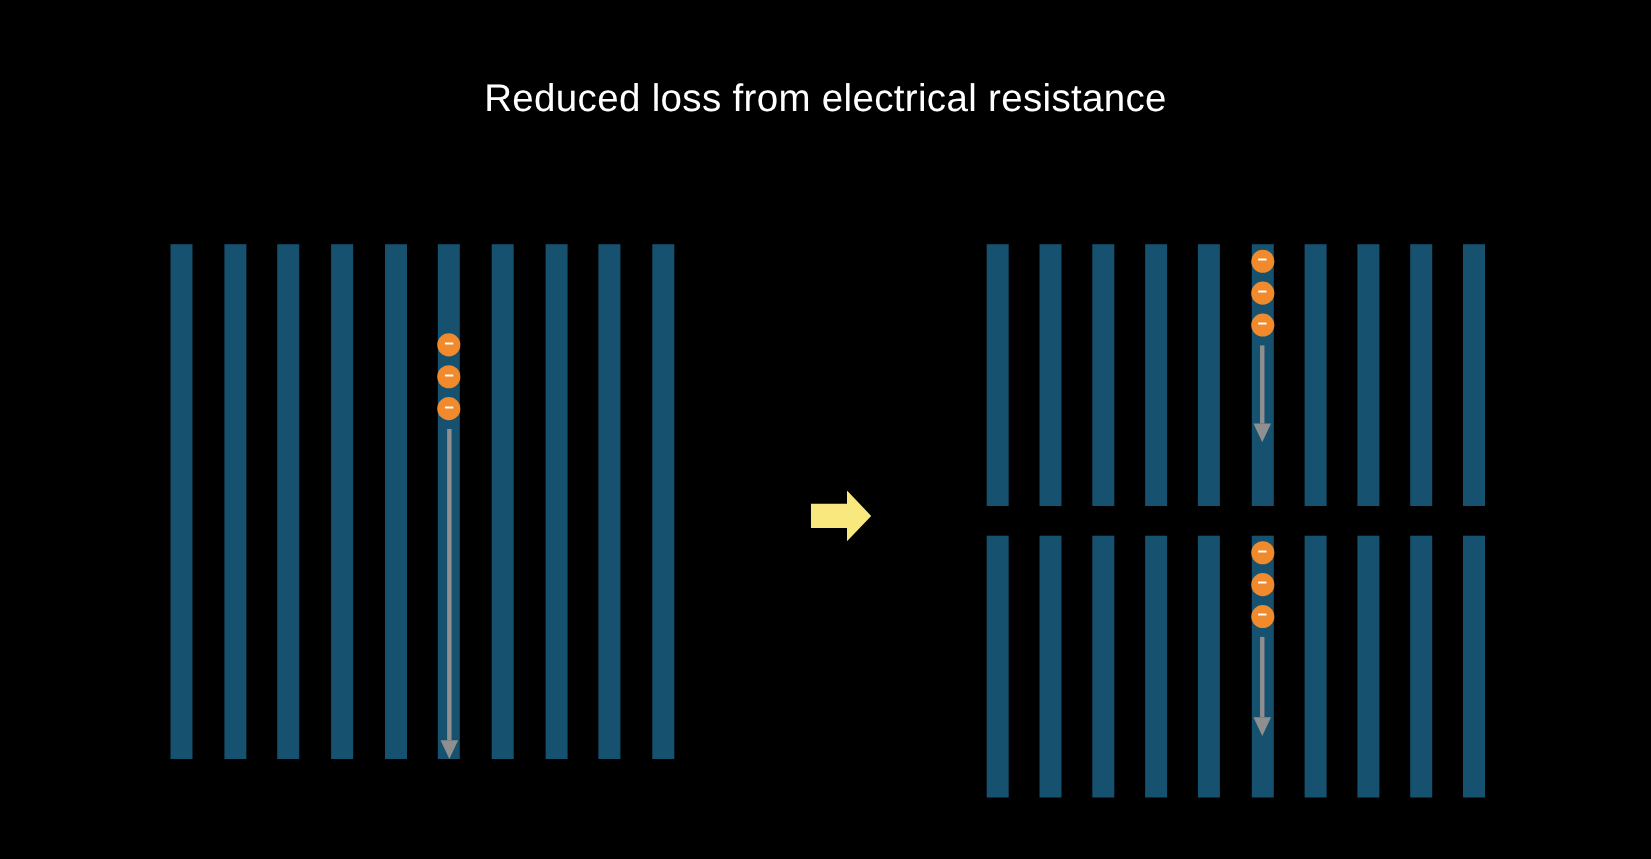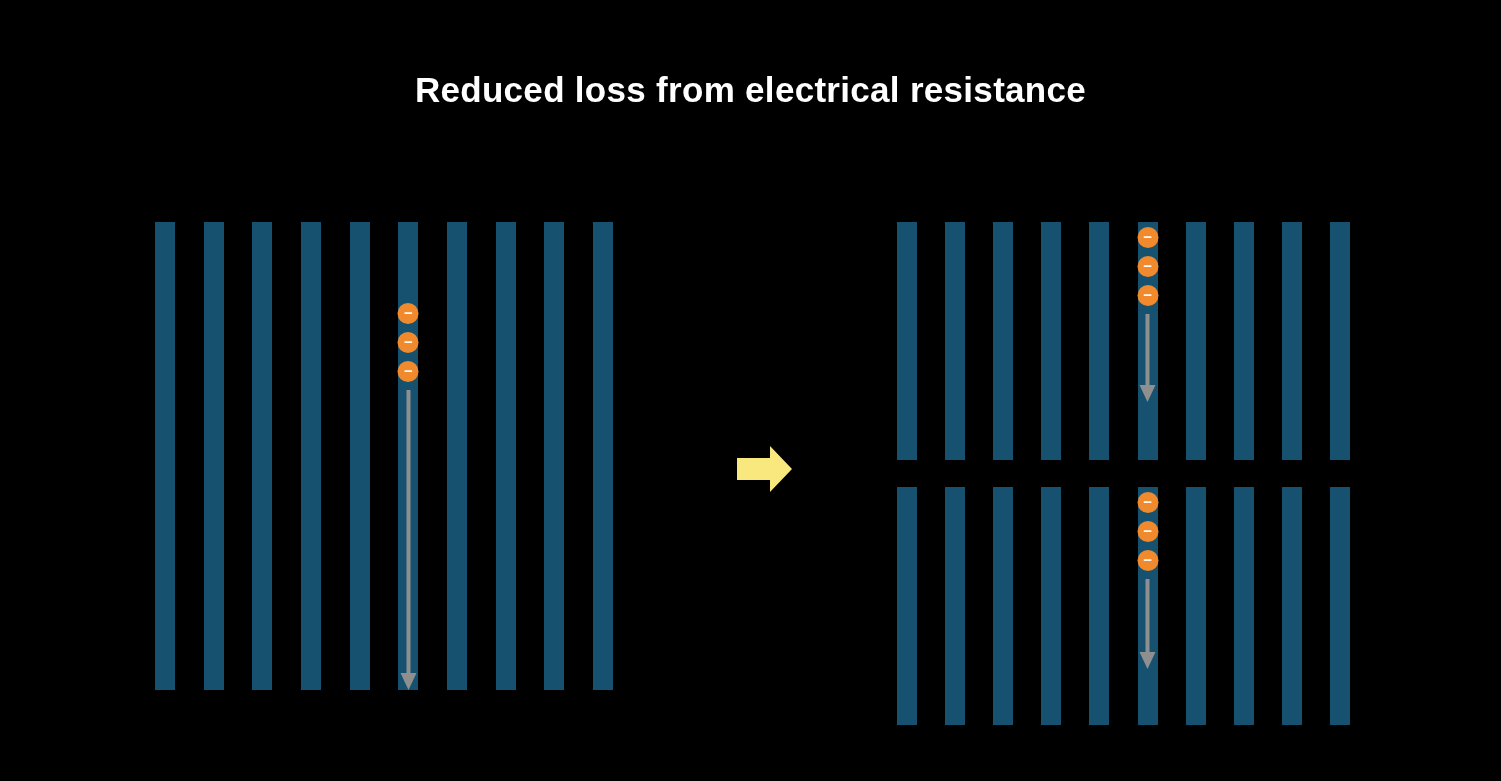--- a/index.html
+++ b/index.html
@@ -5,21 +5,21 @@
   html, body { margin:0; padding:0; }
   body {
     width:1501px; height:781px;
     background: var(--bg, #000000);
     font-family: "Liberation Sans", sans-serif;
     position: relative; overflow: hidden;
   }
   .title {
     position:absolute; left:0; top:70px; width:100%;
     text-align:center; color:#ffffff;
-    font-size:35px; font-weight:bold; margin:0;
+    font-size:35px; font-weight:normal; margin:0;
     letter-spacing:0.3px;
   }
   .panel { position:absolute; }
   .panel .bars {
     display:flex; justify-content:space-between;
     width:100%; height:100%;
   }
   .bar { width:20px; height:100%; background:var(--bar,#16516F); }
 
   .panel-full        { left:155px; top:222px; width:458px; height:468px; }

